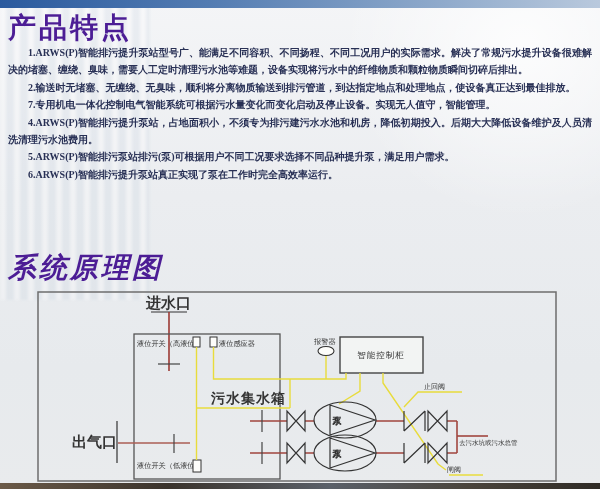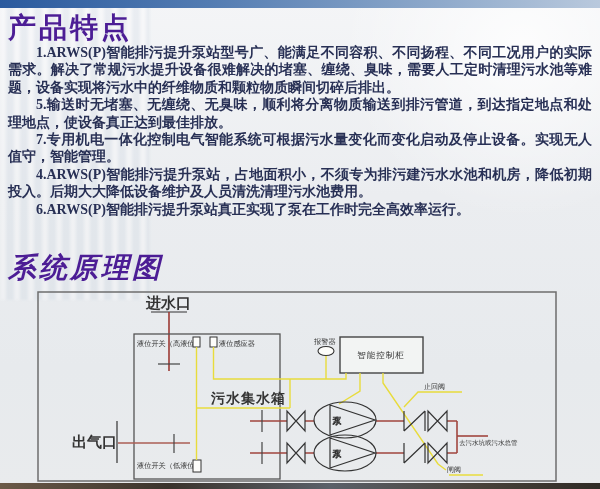--- a/index.html
+++ b/index.html
@@ -22,21 +22,21 @@
     background:linear-gradient(90deg,#2a5a9e 0%,#537cb2 35%,#8aa6c9 70%,#b9c9dd 100%);
   }
   .page-title{
     position:absolute;left:8px;margin:0;
     font-size:28px;font-weight:bold;color:#4c1d95;letter-spacing:3px;line-height:1;
   }
   #title-features{top:14px;}
   #title-diagram{top:254px;font-style:italic;}
   .features{
     position:absolute;left:8px;top:44px;width:584px;
-    font-size:14px;line-height:17.4px;font-weight:bold;color:#283055;
+    font-size:10px;line-height:17.4px;font-weight:bold;color:#283055;
     text-align:justify;
   }
   .features p{margin:0;text-indent:2em;}
   svg.diagram{position:absolute;left:0;top:0;}
   svg text{font-family:"Liberation Serif","DejaVu Serif",serif;fill:#333;}
   .bottom-strip{
     position:absolute;left:0;top:483px;width:600px;height:6px;
     background:linear-gradient(90deg,#6b5a48 0%,#3a332c 28%,#5a6069 55%,#4a443c 78%,#2f2b26 100%);
   }
 </style>
@@ -44,23 +44,24 @@
 <body>
 
 <div class="bg-streaks"></div>
 <div class="bg-glow"></div>
 <div class="top-banner"></div>
 
 <h1 class="page-title" id="title-features">产品特点</h1>
 
 <div class="features">
   <p>1.ARWS(P)智能排污提升泵站型号广、能满足不同容积、不同扬程、不同工况用户的实际需求。解决了常规污水提升设备很难解决的堵塞、缠绕、臭味，需要人工定时清理污水池等难题，设备实现将污水中的纤维物质和颗粒物质瞬间切碎后排出。</p>
-  <p>5.输送时无堵塞、无缠绕、无臭味，顺利将分离物质输送到排污管道，到达指定地点和处理地点，使设备真正达到最佳排放。</p>
+  <p>2.输送时无堵塞、无缠绕、无臭味，顺利将分离物质输送到排污管道，到达指定地点和处理地点，使设备真正达到最佳排放。</p>
   <p>7.专用机电一体化控制电气智能系统可根据污水量变化而变化启动及停止设备。实现无人值守，智能管理。</p>
   <p>4.ARWS(P)智能排污提升泵站，占地面积小，不须专为排污建污水水池和机房，降低初期投入。后期大大降低设备维护及人员清洗清理污水池费用。</p>
+  <p>5.ARWS(P)智能排污泵站排污(泵)可根据用户不同工况要求选择不同品种提升泵，满足用户需求。</p>
   <p>6.ARWS(P)智能排污提升泵站真正实现了泵在工作时完全高效率运行。</p>
 </div>
 
 <h1 class="page-title" id="title-diagram">系统原理图</h1>
 
 <svg class="diagram" width="600" height="489" viewBox="0 0 600 489">
 
   <rect x="38" y="292" width="518" height="189" fill="none" stroke="#6d6d6d" stroke-width="1.5"></rect>
 
   <text x="146" y="308" font-size="15" font-weight="bold" fill="#222">进水口</text>

